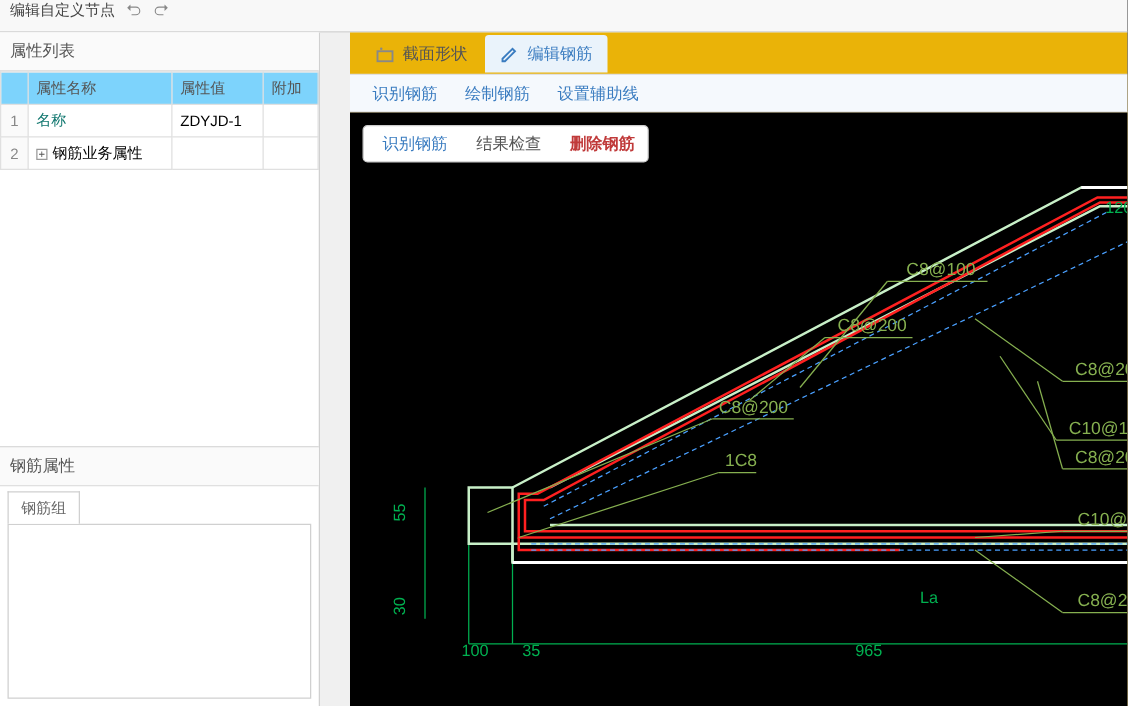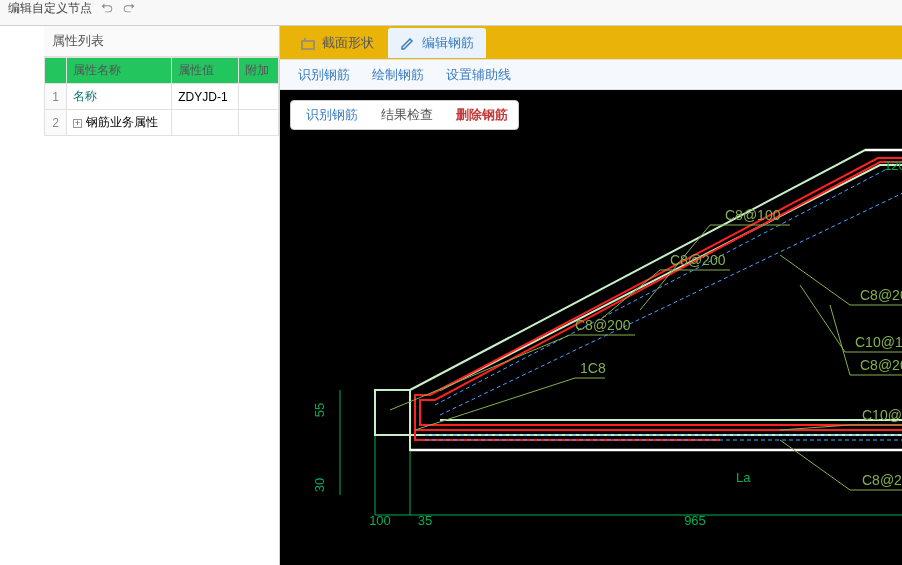--- a/index.html
+++ b/index.html
@@ -1,23 +1,23 @@
 <!DOCTYPE html>
 <html><head>
 <meta charset="utf-8">
 <style>
 * { margin:0; padding:0; box-sizing:border-box; font-family:"Microsoft YaHei",Arial,sans-serif; }
 body { width:902px; height:565px; background:#f0f0f0; overflow:hidden; position:relative; }
 .titlebar { height:26px; display:flex; padding:0 8px; gap:8px; background:#f8f8f8; border-bottom:1px solid #d0d0d0; font-size:12px; color:#444; }
 .qa-icon { width:14px; height:14px; display:inline-block; }
-.left-panel { position:absolute; left:0; top:26px; width:280px; bottom:0; background:#fff; border-right:1px solid #d0d0d0; display:flex; flex-direction:column;padding-left:44px; }
+.left-panel { position:absolute; left:0; top:26px; width:256px; bottom:0; background:#fff; border-right:1px solid #d0d0d0; display:flex; flex-direction:column; }
 .panel-header { font-size:13px; color:#555; padding:6px 8px; border-bottom:1px solid #e0e0e0; background:#fafafa; }
 .prop-table { width:100%; border-collapse:collapse; font-size:12px; }
 .prop-table th, .prop-table td { border:1px solid #e0e0e0; padding:4px 6px; text-align:left; height:22px; }
-.prop-table th { background:#22c55e; color:#555; font-weight:normal; }
+.prop-table th { background:#7dd3fc; color:#555; font-weight:normal; }
 .prop-table td.rownum { width:22px; text-align:center; color:#888; background:#fafafa; }
 .prop-table td.name { color:#0f766e; }
 .expander { display:inline-block; width:9px; height:9px; border:1px solid #999; line-height:7px; text-align:center; font-size:9px; color:#555; margin-right:4px; }
 .prop-fill { flex:1; }
 .rebar-panel { border-top:1px solid #d0d0d0; }
 .rebar-tab { display:inline-block; padding:4px 10px; font-size:12px; color:#666; background:#fff; border:1px solid #d0d0d0; border-bottom:none; margin:4px 0 0 6px; }
 .rebar-body { height:140px; border:1px solid #d0d0d0; margin:0 6px 6px 6px; background:#fff; }
 .right-panel { position:absolute; left:280px; top:26px; right:0; bottom:0; display:flex; flex-direction:column; background:#eab308; }
 .tab-row { height:34px; display:flex; align-items:center; gap:2px; padding:0 8px; border-bottom:1px solid #e0e0e0; }
 .tab { display:flex; align-items:center; gap:6px; padding:6px 12px; font-size:13px; color:#555; cursor:pointer; border-radius:3px 3px 0 0; }
@@ -69,20 +69,25 @@
     </tr>
     <tr>
       <td class="rownum">2</td>
       <td><span class="expander">+</span><span>钢筋业务属性</span></td>
       <td></td>
       <td></td>
     </tr>
   </tbody>
     </table>
   <div class="prop-fill"></div>
+  <div class="rebar-panel">
+    <div class="panel-header">钢筋属性</div>
+    <div class="rebar-tab">钢筋组</div>
+    <div class="rebar-body"></div>
+  </div>
 </div>
 
 <div class="right-panel">
   <div class="tab-row">
     <div class="tab">
       <span class="ticon"><svg viewBox="0 0 16 16">
             <rect x="2" y="6" width="12" height="8" fill="none" stroke="#888" stroke-width="1.5"></rect>
             <circle cx="5" cy="4" r="1" fill="#888"></circle>
           </svg></span>
       <span>截面形状</span>

